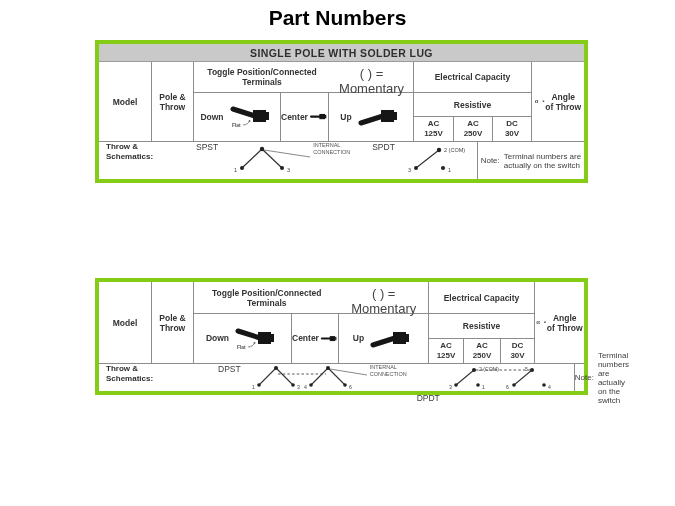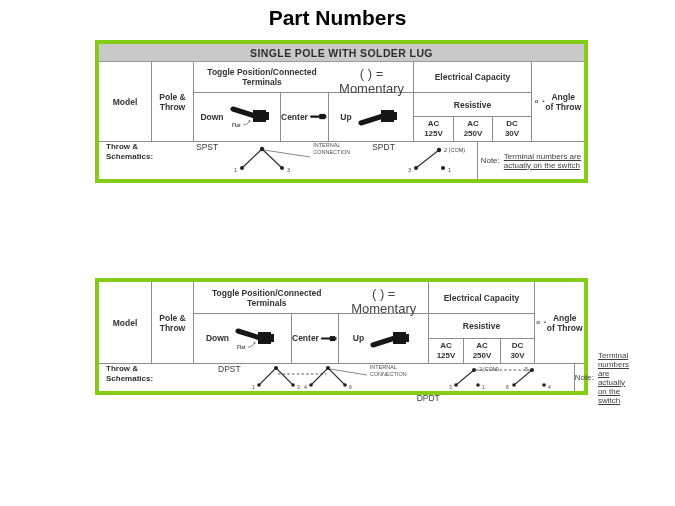--- a/index.html
+++ b/index.html
@@ -37,21 +37,21 @@
   .angle-sym{font-size:6px;color:#555;margin-bottom:2px;letter-spacing:1px;}
   .pos-label{margin-bottom:1px;}
   .schem{display:flex;}
   .t1 .schem{height:37px;}
   .t2 .schem{height:27px;}
   .schem-left{flex:1;display:flex;border-right:1px solid #8c8c8c;}
   .schem-note{display:flex;align-items:center;justify-content:center;gap:4px;
               font-size:8px;color:#3d3d3d;}
   .t1 .schem-note{width:130px;}
   .t2 .schem-note{width:138px;}
-  .note-text{white-space:pre-line;text-align:left;text-decoration:underline;}
+  .note-text{white-space:pre-line;text-align:left;}
   .schem-label{font-size:8px;font-weight:bold;white-space:pre-line;margin-left:7px;width:58px;
                line-height:1.25;color:#2e2e2e;}
   .stype{font-size:8.5px;color:#3b3b3b;}
   .t1 .stype.s1{margin-left:32px;margin-right:8px;}
   .t1 .stype.s2{margin-left:22px;margin-right:6px;}
   .t2 .stype.s1{margin-left:10px;margin-right:6px;padding-left:44px;}
   .t2 .stype.s2{margin-left:10px;margin-right:4px;margin-top:29px;}
   .internal{font-size:5.5px;color:#555;white-space:pre-line;line-height:1.2;margin-left:1px;}
   svg text{font-family:"Liberation Sans",sans-serif;}
 </style>

